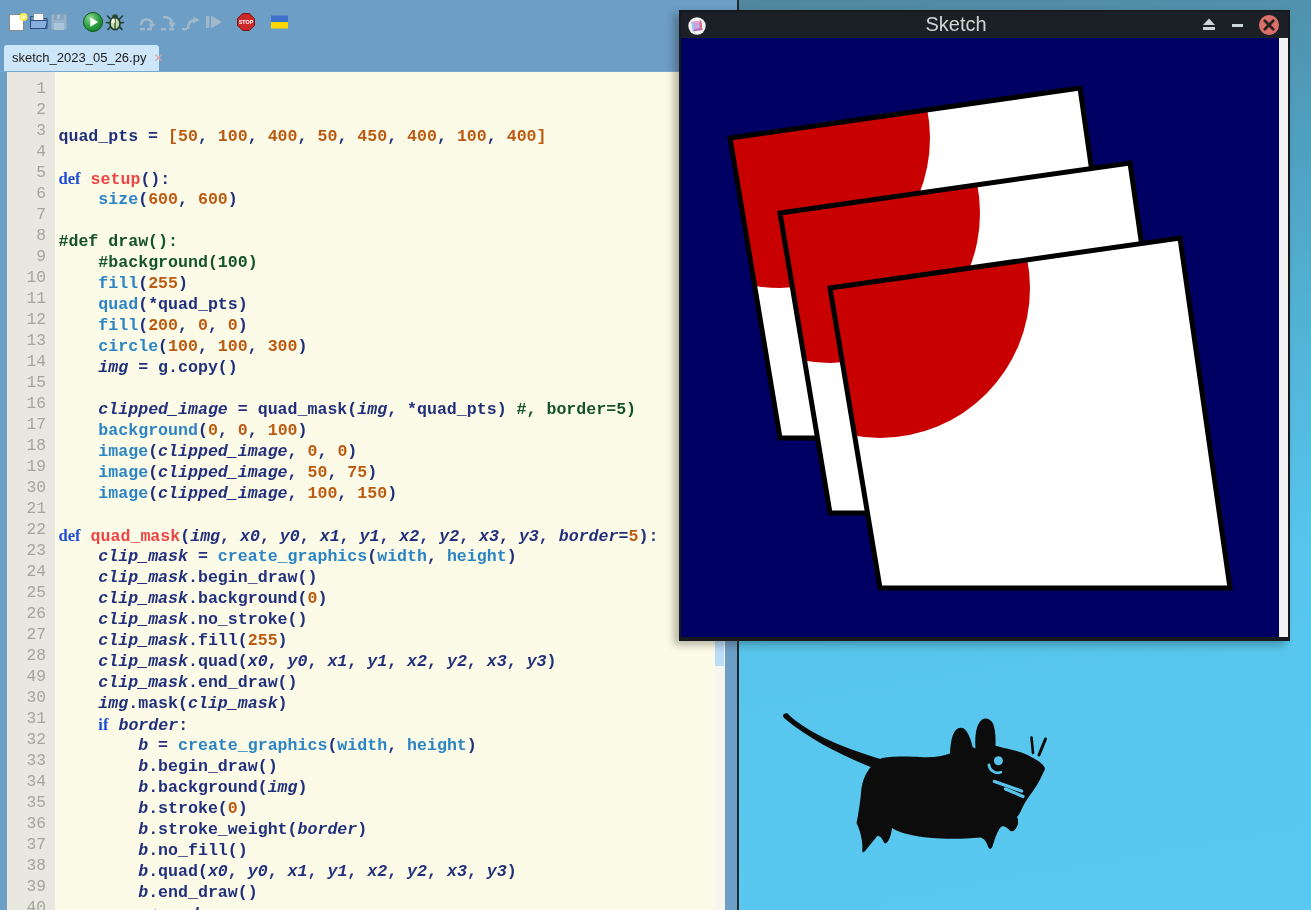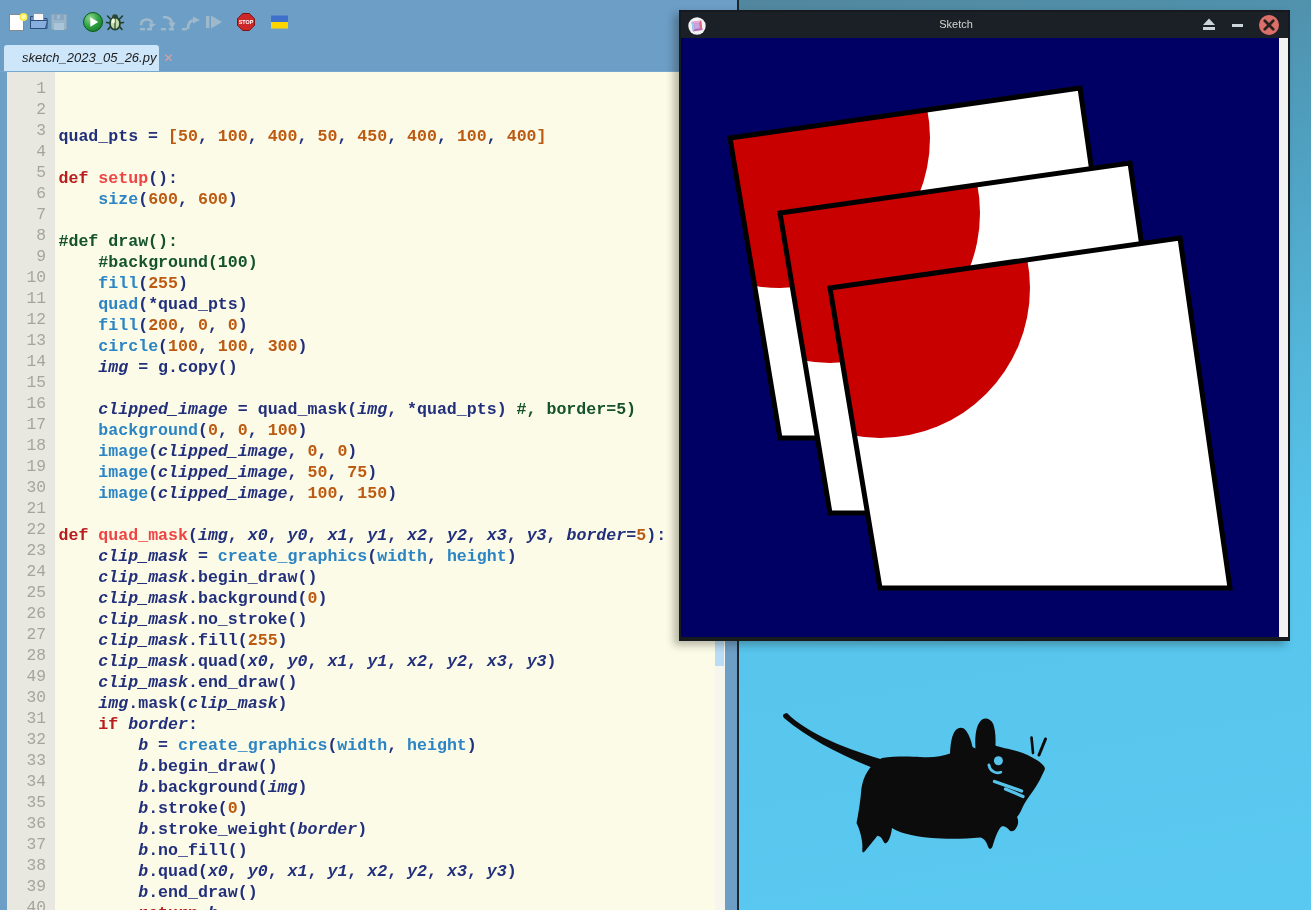--- a/index.html
+++ b/index.html
@@ -4,48 +4,48 @@
 body { width:1311px; height:910px; overflow:hidden; position:relative;
   font-family:"Liberation Sans", sans-serif;
   background:linear-gradient(170deg,#53808f 0%,#52889f 12%,#4f9dbc 30%,#53b4d8 50%,#57c5ec 68%,#5ac9f1 100%); }
 .mousewrap { position:absolute; left:0; top:0; width:1311px; height:910px; }
 
 .thonny { position:absolute; left:0; top:0; width:739px; height:910px;
   background:#6d9ec6; border-right:2.5px solid #20262c; }
 .ic { position:absolute; }
 .tab { position:absolute; left:4px; top:45px; width:155px; height:26px; background:#cde6f9;
   border-radius:3px 3px 0 0; font-size:13px; color:#1c1c1c; line-height:26px; }
-.tab .t { padding-left:18px;font-style:italic; }
+.tab .t { padding-left:8px; }
 .tab .x { color:#dfa0a0; padding-left:7px; font-size:12px; }
 .editor { position:absolute; left:0; top:71px; width:737px; height:839px; background:#fcfbe7;
   border-top:1.5px solid #77a8d2; }
 .lstrip { position:absolute; left:0; top:0; width:7px; height:839px; background:#6d9ec6; }
 .gutter { position:absolute; left:7px; top:0; width:48px; height:839px; background:#e9e8e0;
   font-family:"Liberation Mono", monospace; font-size:16.3px; color:#a5a59d;
   text-align:right; padding:5.5px 9px 0 0; line-height:21px; }
 .code { position:absolute; left:55px; top:0; width:660px; height:839px; background:#fcfbe7;
   font-family:"Liberation Mono", monospace; font-size:16.6px; font-weight:bold; color:#22307c;
   line-height:21px; padding:5.5px 0 0 3.5px; white-space:pre;margin-top:48px; }
 .cl { height:21px; }
-.k { color:#b91c1c; font-style:normal; }
+.k { color:#1d4ed8; font-style:normal;font-family:Liberation Serif, serif; }
 .d { color:#ef4444; }
 .b { color:#2b84c4; }
 .n { color:#bc5a12; }
 .c { color:#14532d; font-weight:bold; }
 .i { font-style:italic; }
 .cur { display:block; margin-left:-3.5px; padding-left:3.5px; width:660px; background:#d2ecfb; }
 .sbar { position:absolute; left:715px; top:0; width:9px; height:839px; background:#f6f6ee; }
 .sthumb { position:absolute; left:0; top:0; width:9px; height:594px; background:#b9ddf6; }
 .rpad { position:absolute; left:725px; top:0; width:12px; height:839px; background:#6d9ec6; }
 .rsep { position:absolute; left:724px; top:0; width:1px; height:839px; background:#f4f4ec; }
 
 .sketch { position:absolute; left:679px; top:10px; width:611px; height:631px;
   background:#16191d; border:2px solid #16191d; box-shadow:-5px 4px 8px rgba(20,20,10,0.3); }
 .stitle { position:absolute; left:0; top:0; width:607px; height:26px; background:#1b2026;
-  color:#d2d5d2; font-size:11px; line-height:25px; }
+  color:#d2d5d2; font-size:20px; line-height:25px; }
 .scontent { position:absolute; left:0; top:26px; width:607px; height:599px; background:#f2f2f2; overflow:hidden; }
 .canvas { position:absolute; left:0; top:0; width:598px; height:599px; background:#000064; overflow:hidden; }
 .sicon { position:absolute; left:7px; top:4.5px; width:18px; height:18px; }
 .sbtn { position:absolute; top:0; height:26px; }
 .stxt { position:absolute; left:215px; width:120px; text-align:center; top:0; }
 
 </style></head>
 <body>
 <svg class="mousewrap" width="1311" height="910" viewBox="0 0 1311 910" preserveAspectRatio="none"></svg>
 <svg width="300" height="190" viewBox="0 0 300 190" style="position:absolute;left:770px;top:690px">

